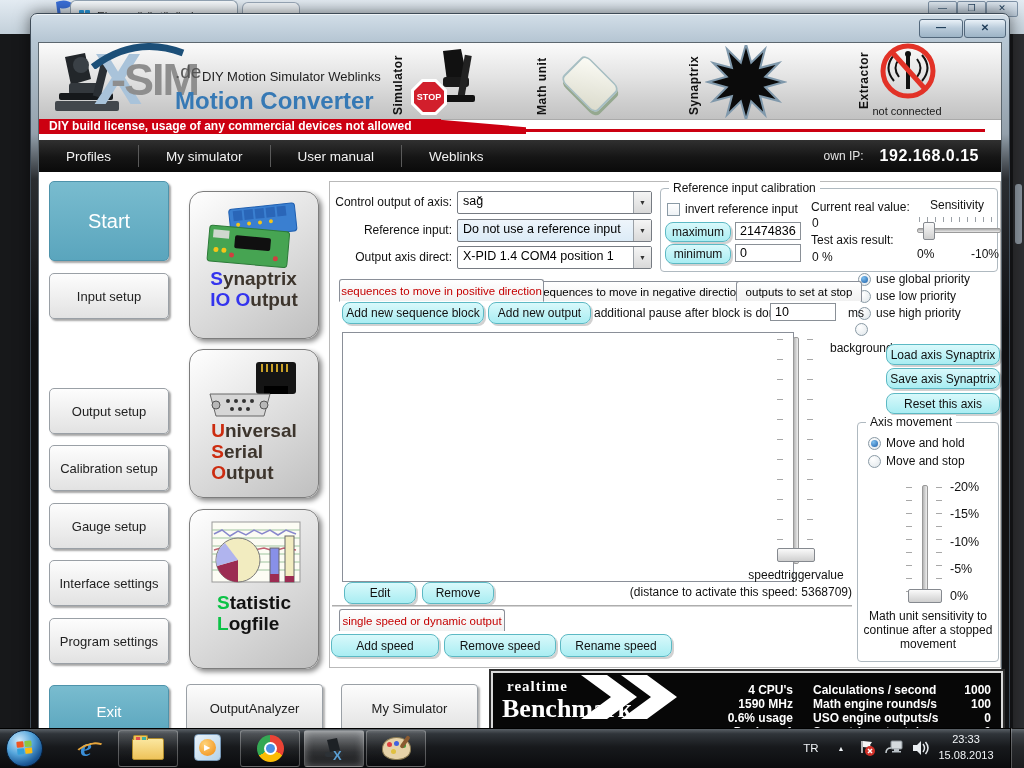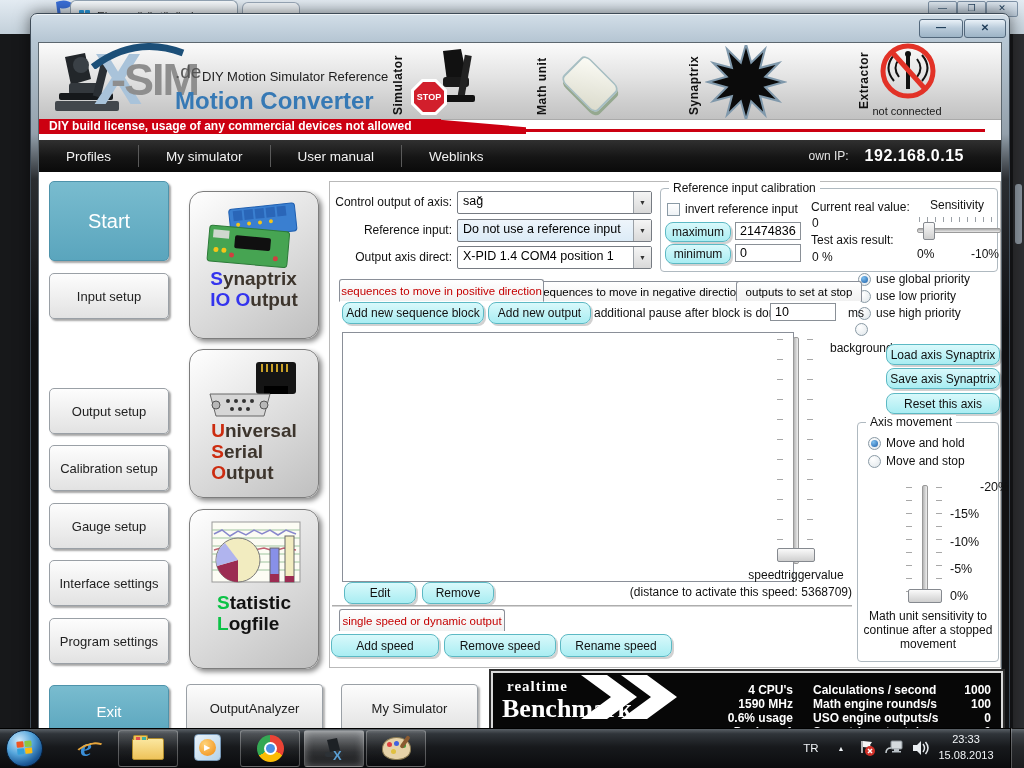--- a/index.html
+++ b/index.html
@@ -55,21 +55,21 @@
   .licred{position:absolute;left:0;top:0;width:392px;height:15px;background:#cc0011;color:#fff;
           font-size:12px;font-weight:bold;line-height:15px;padding-left:10px;}
   .licswoosh{position:absolute;left:392px;top:0;width:95px;height:15px;background:#cc0011;
              clip-path:polygon(0 0,100% 55%,100% 100%,0 100%);}
   .licline{position:absolute;left:480px;top:10px;width:466px;height:3px;background:#cc0011;}
   
   .menubar{position:absolute;left:0;top:97px;width:962px;height:32px;
            background:linear-gradient(#303030,#151515 55%,#0a0a0a);display:flex;align-items:center;color:#f2f2f2;}
   .mitem{font-size:13.5px;padding:0 27px;cursor:default;}
   .msep{width:1px;height:22px;background:#5a5a5a;}
-  .mip{margin-left:auto;display:flex;align-items:center;gap:16px;padding-right:37px;}
+  .mip{margin-left:auto;display:flex;align-items:center;gap:16px;padding-right:22px;}
   .miplabel{font-size:12px;color:#e4e4e4;}
   .mipval{font-size:16px;font-weight:bold;color:#fff;letter-spacing:.5px;}
   .client{position:absolute;left:0;top:129px;width:962px;height:597px;background:#fff;}
   
   .sbtn{position:absolute;left:10px;width:118px;background:linear-gradient(#fdfdfd,#e2e2e2);
         border:1px solid #9aa0a6;border-radius:5px;box-shadow:2px 2px 2px rgba(0,0,0,.35);
         display:flex;align-items:center;justify-content:center;font-size:13px;color:#222;}
   .sbtn.teal{background:linear-gradient(#79bccf,#5aa5bd);color:#fff;border-color:#4e93ab;}
   .modbtn{position:absolute;left:150px;width:130px;border:1px solid #7d7d7d;border-radius:14px;
           background:linear-gradient(145deg,#ffffff,#d6d6d6 65%,#bfbfbf);box-shadow:3px 3px 5px rgba(0,0,0,.45);
@@ -194,21 +194,21 @@
           <rect x="46" y="14" width="8" height="34" fill="#2a2f34" transform="rotate(14 50 30)"></rect>
           <circle cx="30" cy="16" r="8" fill="#3a4046"></circle>
           <rect x="4" y="52" width="64" height="10" rx="2" fill="#42474c"></rect>
         </svg>
         <div class="brandX">X</div>
         <svg class="abs" style="left:48px;top:0;" width="100" height="26">
           <path d="M6,24 Q48,-8 96,10" stroke="#1c4f78" stroke-width="7" fill="none"></path>
         </svg>
         <div class="brandSIM">-SIM</div>
         <div class="brandDE">.de</div>
-        <div class="brandTag">DIY Motion Simulator Reference</div>
+        <div class="brandTag">DIY Motion Simulator Weblinks</div>
         <div class="brandProd">Motion Converter</div>
 
         <div class="vlabel" style="left:352px;top:8px;height:64px;">Simulator</div>
         <svg class="abs" style="left:378px;top:4px;" width="62" height="62">
           <polygon points="26,4 44,2 50,30 30,34" fill="#111"></polygon>
           <rect x="26" y="30" width="26" height="10" rx="3" fill="#1a1a1a"></rect>
           <rect x="44" y="8" width="7" height="44" fill="#222" transform="rotate(10 47 30)"></rect>
           <rect x="20" y="48" width="38" height="7" rx="2" fill="#111"></rect>
         </svg>
         <div class="stopsign" style="left:372px;top:36px;">
@@ -417,21 +417,21 @@
               <span>Move and hold</span>
             </div>
           <div class="radio-row" style="left:10px;top:31px;">
             <span class="rdot"></span>
               <span>Move and stop</span>
             </div>
           <div class="vticks" style="left:48px;top:64px;height:114px;background:repeating-linear-gradient(180deg,#a8a8a8 0 1px,transparent 1px 13px);"></div>
           <div class="vticks" style="left:78px;top:64px;height:114px;background:repeating-linear-gradient(180deg,#a8a8a8 0 1px,transparent 1px 13px);"></div>
           <div class="vtrack" style="left:64px;top:62px;height:116px;"></div>
           <div class="hthumb" style="left:50px;top:166px;width:32px;height:12px;"></div>
-          <div class="stext" style="left:92px;top:57px;font-size:12.5px;margin-left:30px;">-20%</div>
+          <div class="stext" style="left:92px;top:57px;font-size:12.5px;">-20%</div>
           <div class="stext" style="left:92px;top:84px;font-size:12.5px;">-15%</div>
           <div class="stext" style="left:92px;top:112px;font-size:12.5px;">-10%</div>
           <div class="stext" style="left:92px;top:139px;font-size:12.5px;">-5%</div>
           <div class="stext" style="left:92px;top:166px;font-size:12.5px;">0%</div>
           <div class="abs" style="left:3px;top:186px;width:134px;text-align:center;font-size:12px;color:#111;">Math unit sensitivity to continue after a stopped movement</div>
         </div>
 
         <div class="tab red" style="left:9px;top:97px;width:191px;height:21px;z-index:3;border-bottom:1px solid #fff;">sequences to move in positive direction</div>
         <div class="tab" style="left:204px;top:99px;width:198px;height:19px;">sequences to move in negative direction</div>
         <div class="tab" style="left:406px;top:99px;width:112px;height:19px;">outputs to set at stop</div>

